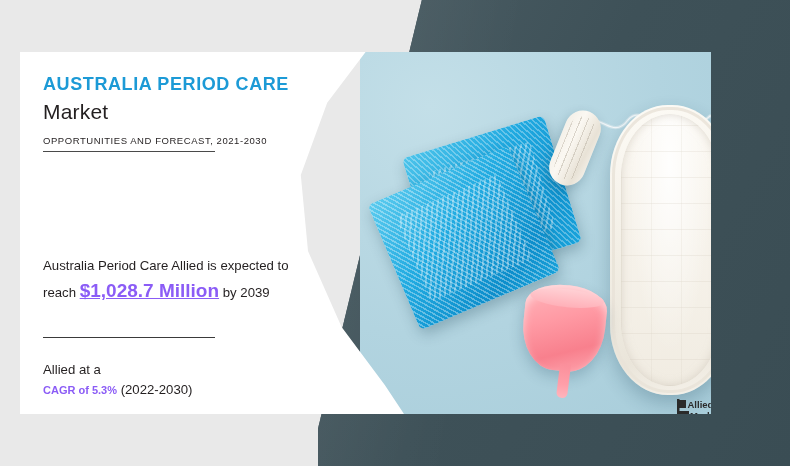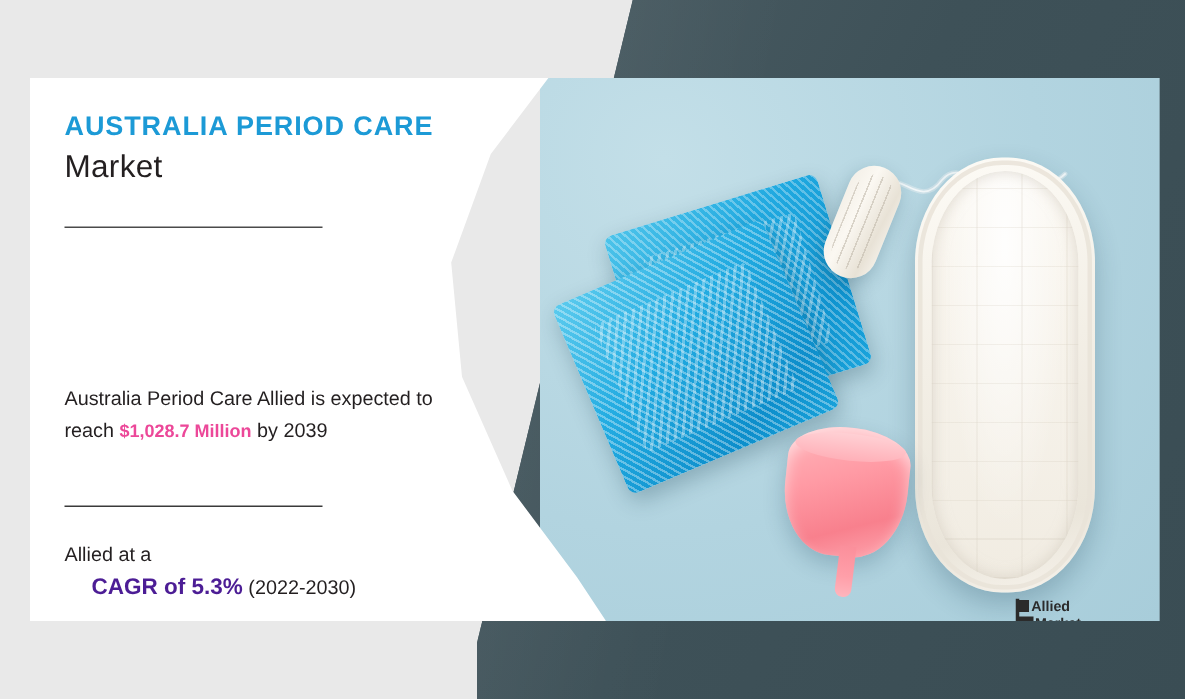--- a/index.html
+++ b/index.html
@@ -34,21 +34,21 @@
     left: 0; top: 0; right: 0; height: 100%;
     background: linear-gradient(100deg, rgba(255,255,255,.06) 0%, rgba(255,255,255,0) 38%);
     pointer-events: none;
   }
 
   
   .photo {
     position: absolute;
     left: 360px;
     top: 52px;
-    width: 413px;
+    width: 351px;
     height: 362px;
     background: #b5d6e1;
     overflow: hidden;
   }
   .photo-bg {
     position: absolute;
     inset: 0;
     background:
       radial-gradient(circle at 20% 15%, #c3dfe8 0%, #b2d4e0 55%, #a8cdda 100%);
   }
@@ -248,23 +248,24 @@
   .stat-block {
     position: absolute;
     left: 0;
     top: 203px;
     width: 250px;
     font-size: 13.2px;
     line-height: 1.62;
     color: #231f20;
   }
   .stat-block b {
-    color: #ec4899;
+    color: #8b5cf6;
     font-weight: 700;
-    font-size: 12px;
+    font-size: 19px;
+    text-decoration: underline;
   }
 
   .mid-rule {
     position: absolute;
     left: 0;
     top: 285px;
     width: 172px;
     height: 1px;
     background: #3a3a3a;
   }
@@ -272,24 +273,23 @@
   .growth-block {
     position: absolute;
     left: 0;
     top: 308px;
     width: 270px;
     font-size: 13.2px;
     line-height: 1.55;
     color: #231f20;
   }
   .growth-block .cagr {
-    color: #4c1d95;
+    color: #8b5cf6;
     font-weight: 700;
-    font-size: 15px;
-    margin-left: 18px;
+    font-size: 11px;
   }
 </style>
 </head>
 <body>
 
 <div id="canvas">
 
   <div class="dark-panel">
     <div class="dark-panel-sheen"></div>
   </div>
@@ -339,20 +339,21 @@
     </svg>
   </div>
 
   <div class="card">
     <div class="card-inner">
 
       <div class="title-main">AUSTRALIA PERIOD CARE</div>
 
       <div class="title-sub">Market</div>
 
+      <div class="kicker">OPPORTUNITIES AND FORECAST, 2021-2030</div>
       <div class="kicker-rule"></div>
 
       <div class="stat-block">
         <span>Australia Period Care Allied is expected to reach </span><b>$1,028.7 Million</b><span> by 2039</span>
       </div>
 
       <div class="mid-rule"></div>
 
       <div class="growth-block">
         <span>Allied at a</span><br>

